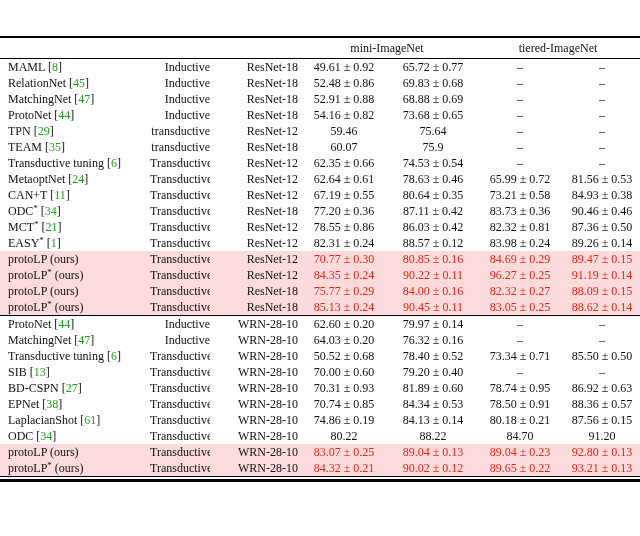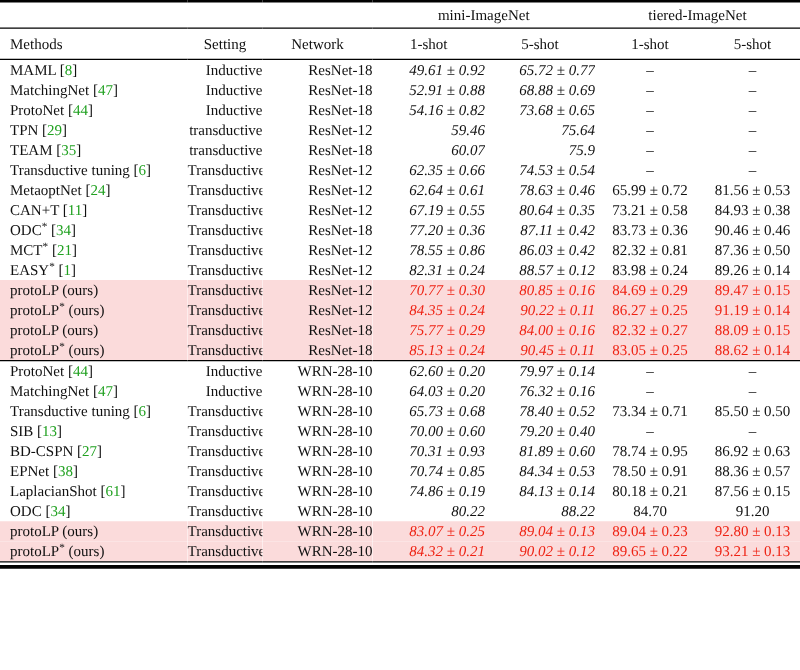--- a/index.html
+++ b/index.html
@@ -13,40 +13,41 @@
   body{
     width:640px;height:536px;overflow:hidden;
     font-family:"Liberation Serif","DejaVu Serif",serif;
     color:var(--ink);
   }
   .paper-table-wrap{width:640px;}
   table{
     width:640px;border-collapse:collapse;table-layout:fixed;
     border-top:2.5px solid var(--rule);
     border-bottom:1px solid var(--rule);
+    margin-top:36px;
   }
   col.c-method{width:150px;}
   col.c-setting{width:60px;}
   col.c-network{width:88px;}
   col.c-v1{width:90px;}
   col.c-v2{width:88px;}
   col.c-v3{width:88px;}
   col.c-v4{width:76px;}
   th,td{
     padding:0;margin:0;font-weight:normal;font-size:12px;
     white-space:nowrap;overflow:hidden;
   }
   tr.group-row th{height:20px;line-height:20px;border-bottom:1px solid var(--rule);text-align:center;}
   tr.head-row th{height:24px;line-height:24px;border-bottom:1px solid var(--rule);text-align:center;}
   tr.head-row th.h-method{text-align:left;padding-left:8px;}
   tbody td{height:16px;line-height:16px;}
   tbody.section-2 tr:first-child td{border-top:1.5px solid var(--rule);}
   td.method{text-align:left;padding-left:8px;}
   td.setting,td.network{text-align:right;}
-  td.v1,td.v2{text-align:right;padding-left:2px;font-style:italic;}
+  td.v1,td.v2{text-align:center;padding-left:2px;}
   td.v3,td.v4{text-align:center;}
   tr.hl{background:var(--pink);}
   tr.hl td.val{color:var(--red);}
   .cite{color:var(--green);}
   sup.star{font-size:9px;vertical-align:4px;line-height:0;}
   .bottom-rule{width:640px;height:3px;background:var(--rule);margin-top:2px;}
 </style>
 </head>
 <body>
 
@@ -60,37 +61,37 @@
         <col class="c-v2">
         <col class="c-v3">
         <col class="c-v4">
     </colgroup>
     <thead>
       <tr class="group-row">
         <th colspan="3"></th>
         <th colspan="2">mini-ImageNet</th>
         <th colspan="2">tiered-ImageNet</th>
       </tr>
-      <tr class="head-row">
-        <th class="h-method">Methods</th>
-        <th>Setting</th>
-        <th>Network</th>
-        <th>1-shot</th>
-        <th>5-shot</th>
-        <th>1-shot</th>
-        <th>5-shot</th>
-      </tr>
     </thead>
     <tbody class="section-1">
         <tr>
           <td class="method">MAML [<span class="cite">8</span>]</td>
           <td class="setting">Inductive</td>
           <td class="network">ResNet-18</td>
           <td class="val v1">49.61 ± 0.92</td>
           <td class="val v2">65.72 ± 0.77</td>
+          <td class="val v3">–</td>
+          <td class="val v4">–</td>
+        </tr>
+        <tr>
+          <td class="method">RelationNet [<span class="cite">45</span>]</td>
+          <td class="setting">Inductive</td>
+          <td class="network">ResNet-18</td>
+          <td class="val v1">52.48 ± 0.86</td>
+          <td class="val v2">69.83 ± 0.68</td>
           <td class="val v3">–</td>
           <td class="val v4">–</td>
         </tr>
         <tr>
           <td class="method">MatchingNet [<span class="cite">47</span>]</td>
           <td class="setting">Inductive</td>
           <td class="network">ResNet-18</td>
           <td class="val v1">52.91 ± 0.88</td>
           <td class="val v2">68.88 ± 0.69</td>
           <td class="val v3">–</td>
@@ -185,21 +186,21 @@
           <td class="val v2">80.85 ± 0.16</td>
           <td class="val v3">84.69 ± 0.29</td>
           <td class="val v4">89.47 ± 0.15</td>
         </tr>
         <tr class="hl">
           <td class="method">protoLP<sup class="star">*</sup> (ours)</td>
           <td class="setting">Transductive</td>
           <td class="network">ResNet-12</td>
           <td class="val v1">84.35 ± 0.24</td>
           <td class="val v2">90.22 ± 0.11</td>
-          <td class="val v3">86.27 ± 0.25</td>
+          <td class="val v3">96.27 ± 0.25</td>
           <td class="val v4">91.19 ± 0.14</td>
         </tr>
         <tr class="hl">
           <td class="method">protoLP (ours)</td>
           <td class="setting">Transductive</td>
           <td class="network">ResNet-18</td>
           <td class="val v1">75.77 ± 0.29</td>
           <td class="val v2">84.00 ± 0.16</td>
           <td class="val v3">82.32 ± 0.27</td>
           <td class="val v4">88.09 ± 0.15</td>
@@ -230,21 +231,21 @@
           <td class="network">WRN-28-10</td>
           <td class="val v1">64.03 ± 0.20</td>
           <td class="val v2">76.32 ± 0.16</td>
           <td class="val v3">–</td>
           <td class="val v4">–</td>
         </tr>
         <tr>
           <td class="method">Transductive tuning [<span class="cite">6</span>]</td>
           <td class="setting">Transductive</td>
           <td class="network">WRN-28-10</td>
-          <td class="val v1">65.73 ± 0.68</td>
+          <td class="val v1">50.52 ± 0.68</td>
           <td class="val v2">78.40 ± 0.52</td>
           <td class="val v3">73.34 ± 0.71</td>
           <td class="val v4">85.50 ± 0.50</td>
         </tr>
         <tr>
           <td class="method">SIB [<span class="cite">13</span>]</td>
           <td class="setting">Transductive</td>
           <td class="network">WRN-28-10</td>
           <td class="val v1">70.00 ± 0.60</td>
           <td class="val v2">79.20 ± 0.40</td>

